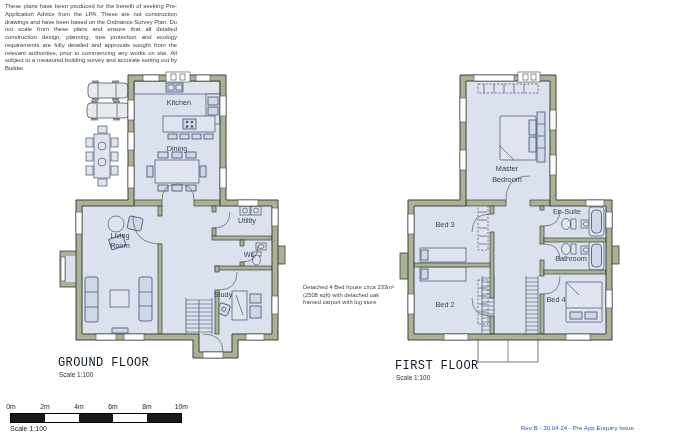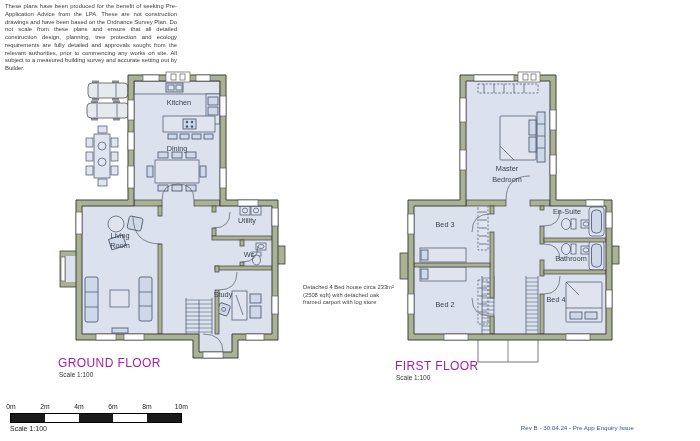--- a/index.html
+++ b/index.html
@@ -19,21 +19,21 @@
   .line{stroke:#44516b;stroke-width:0.7;fill:none;}
   .tread{stroke:#44516b;stroke-width:0.55;fill:none;}
   .arc{stroke:#5a5a5a;stroke-width:0.7;fill:none;}
   .dash{stroke-dasharray:2.2,1.6;}
   .dot{fill:#44516b;stroke:none;}
   .rlabel{font-family:"Liberation Sans",sans-serif;font-size:7.3px;fill:#3b4250;text-anchor:middle;}
   .porchroof{fill:#ffffff;stroke:#6a6a6a;stroke-width:0.9;}
   
   .disclaimer{position:absolute;left:5px;top:3px;width:172px;font-size:5.9px;line-height:1.32;
               color:#3c3c3c;text-align:justify;}
-  .floor-title{position:absolute;font-size:12px;color:#a21caf;letter-spacing:0.4px;}
+  .floor-title{position:absolute;font-size:12px;color:#0f172a;letter-spacing:0.4px;font-family:Liberation Mono, monospace;}
   .floor-scale{position:absolute;font-size:6.5px;color:#333;}
   .annotation{position:absolute;left:303px;top:284px;width:92px;font-size:5.8px;line-height:1.3;color:#444;}
   .revision{position:absolute;right:10px;top:424px;font-size:6.2px;color:#3352bd;}
   .scalebar{position:absolute;left:10px;top:403px;width:172px;}
   .sb-ticks{position:relative;height:10px;}
   .sb-tick{position:absolute;top:0;font-size:6.8px;color:#222;transform:translateX(-40%);}
   .sb-bar{display:flex;width:170px;height:8px;border:1px solid #000;box-sizing:content-box;}
   .sb-seg{width:34px;height:8px;}
   .sb-seg.b{background:#1a1a1a;} .sb-seg.w{background:#fff;}
   .sb-label{font-size:7px;color:#222;margin-top:2px;}

